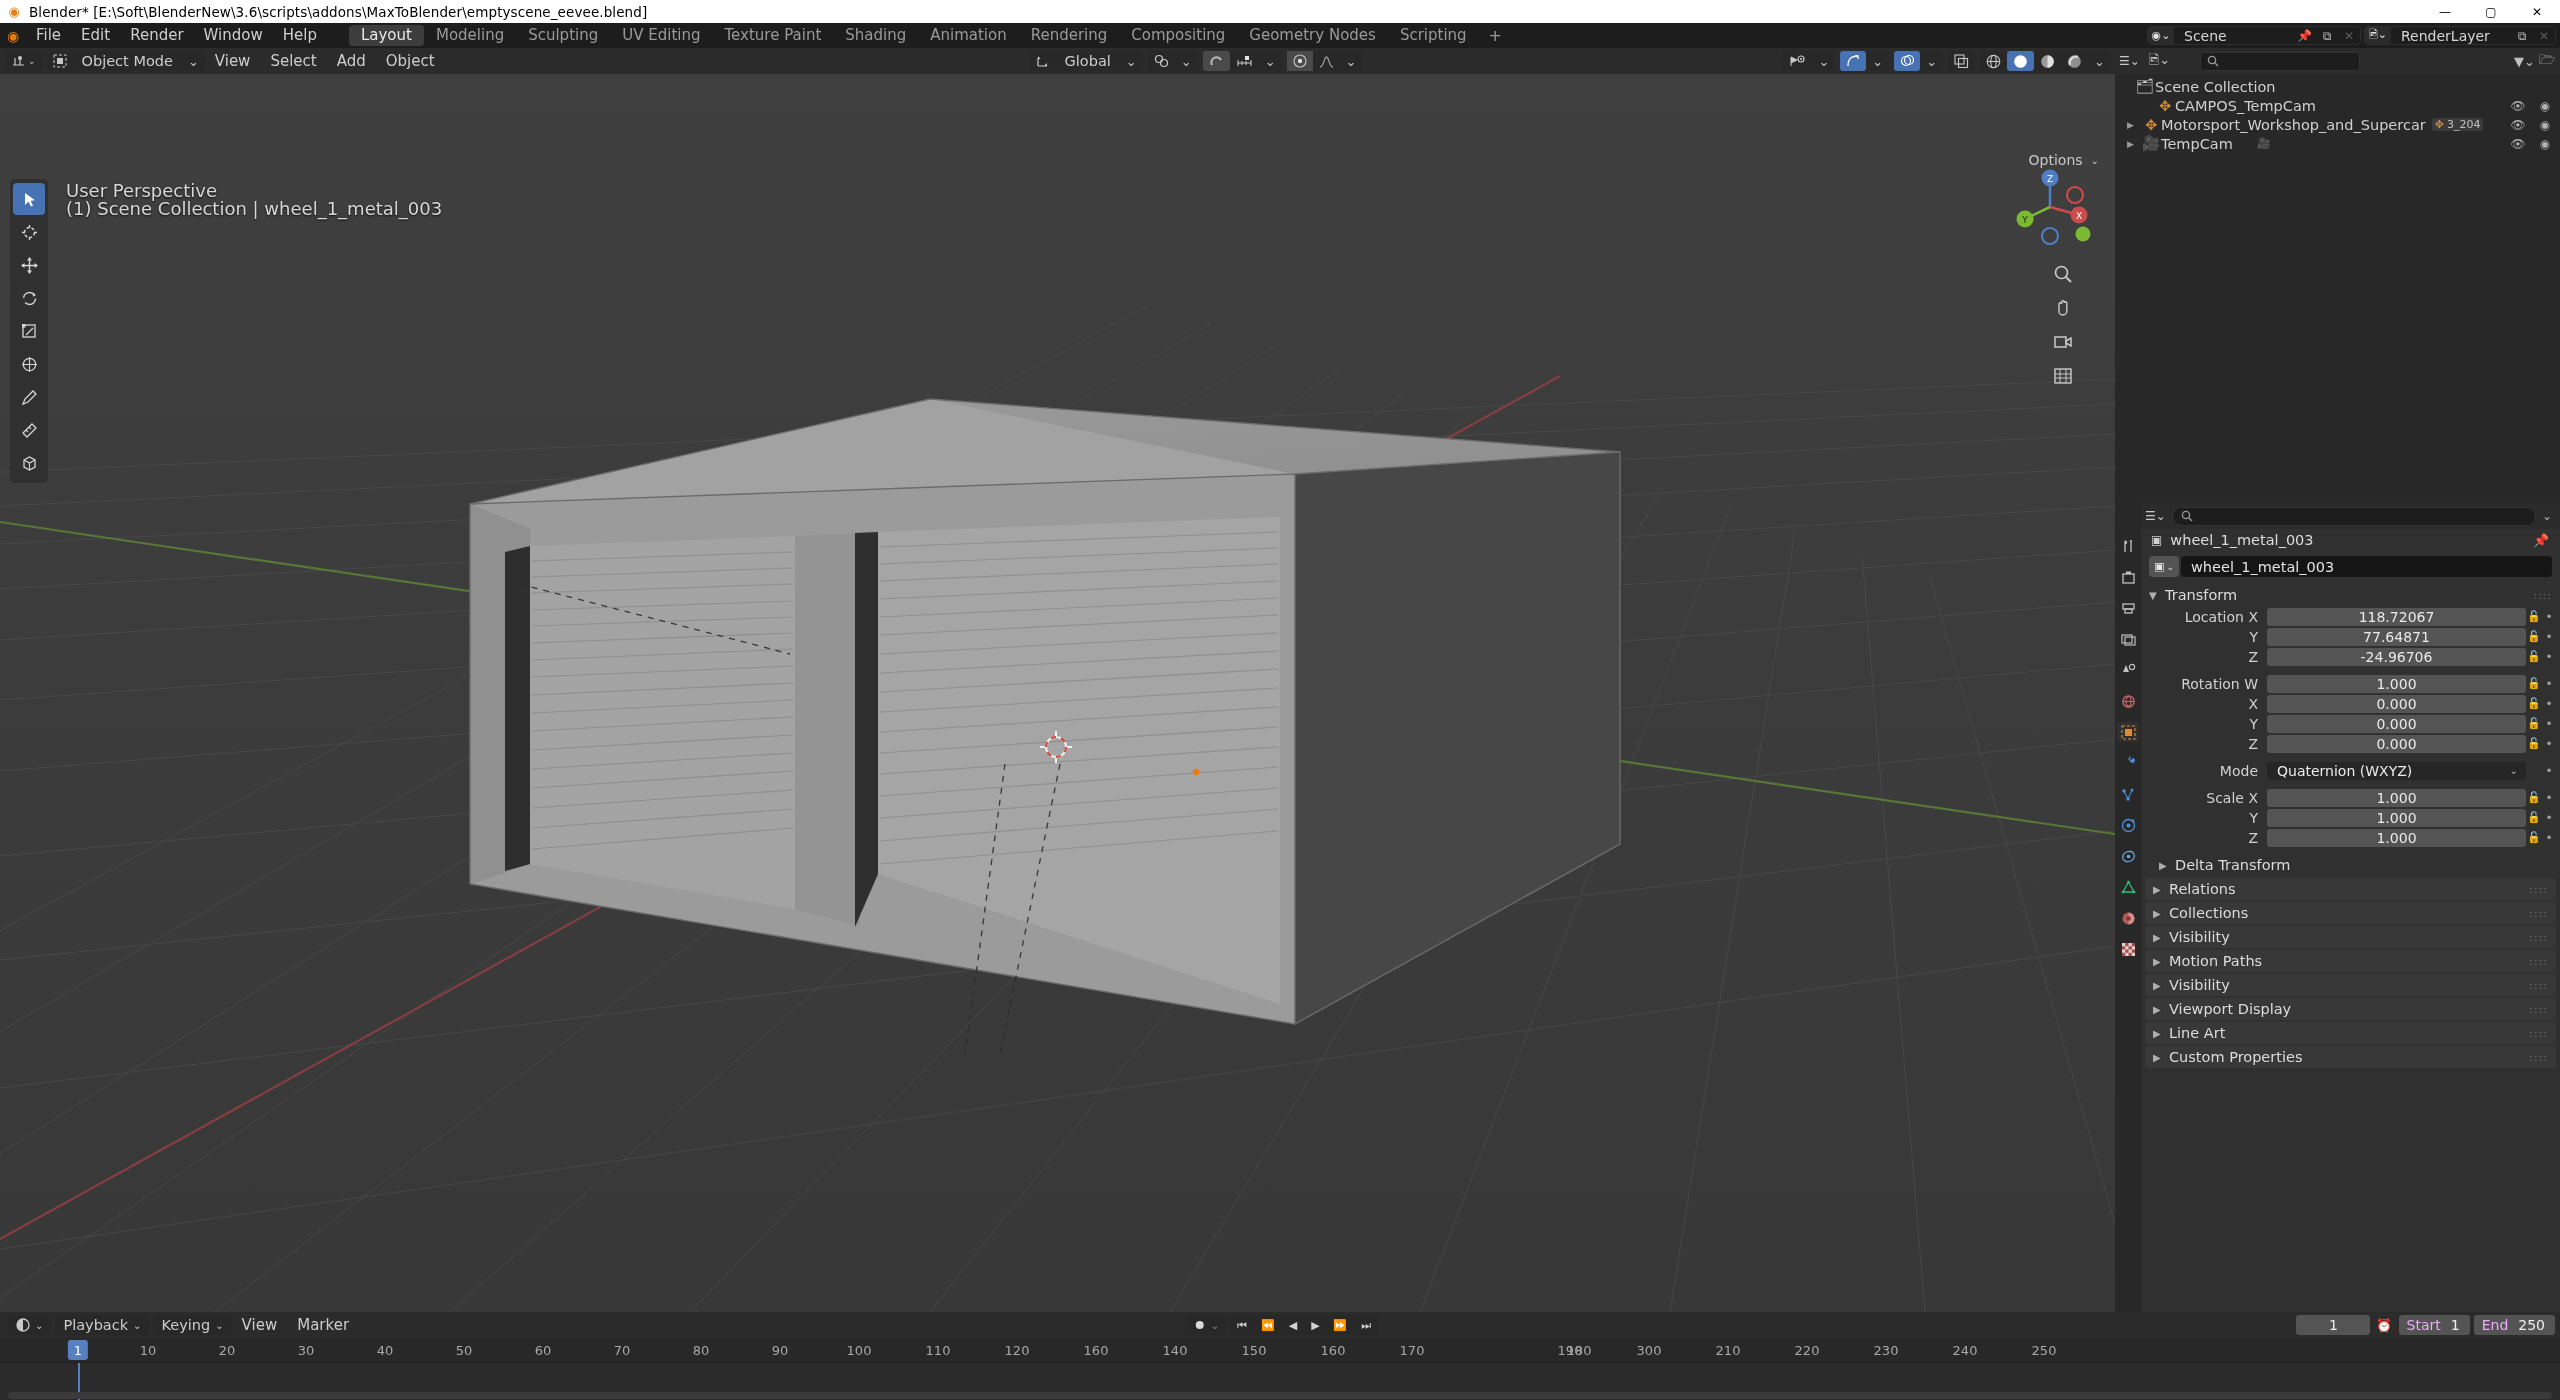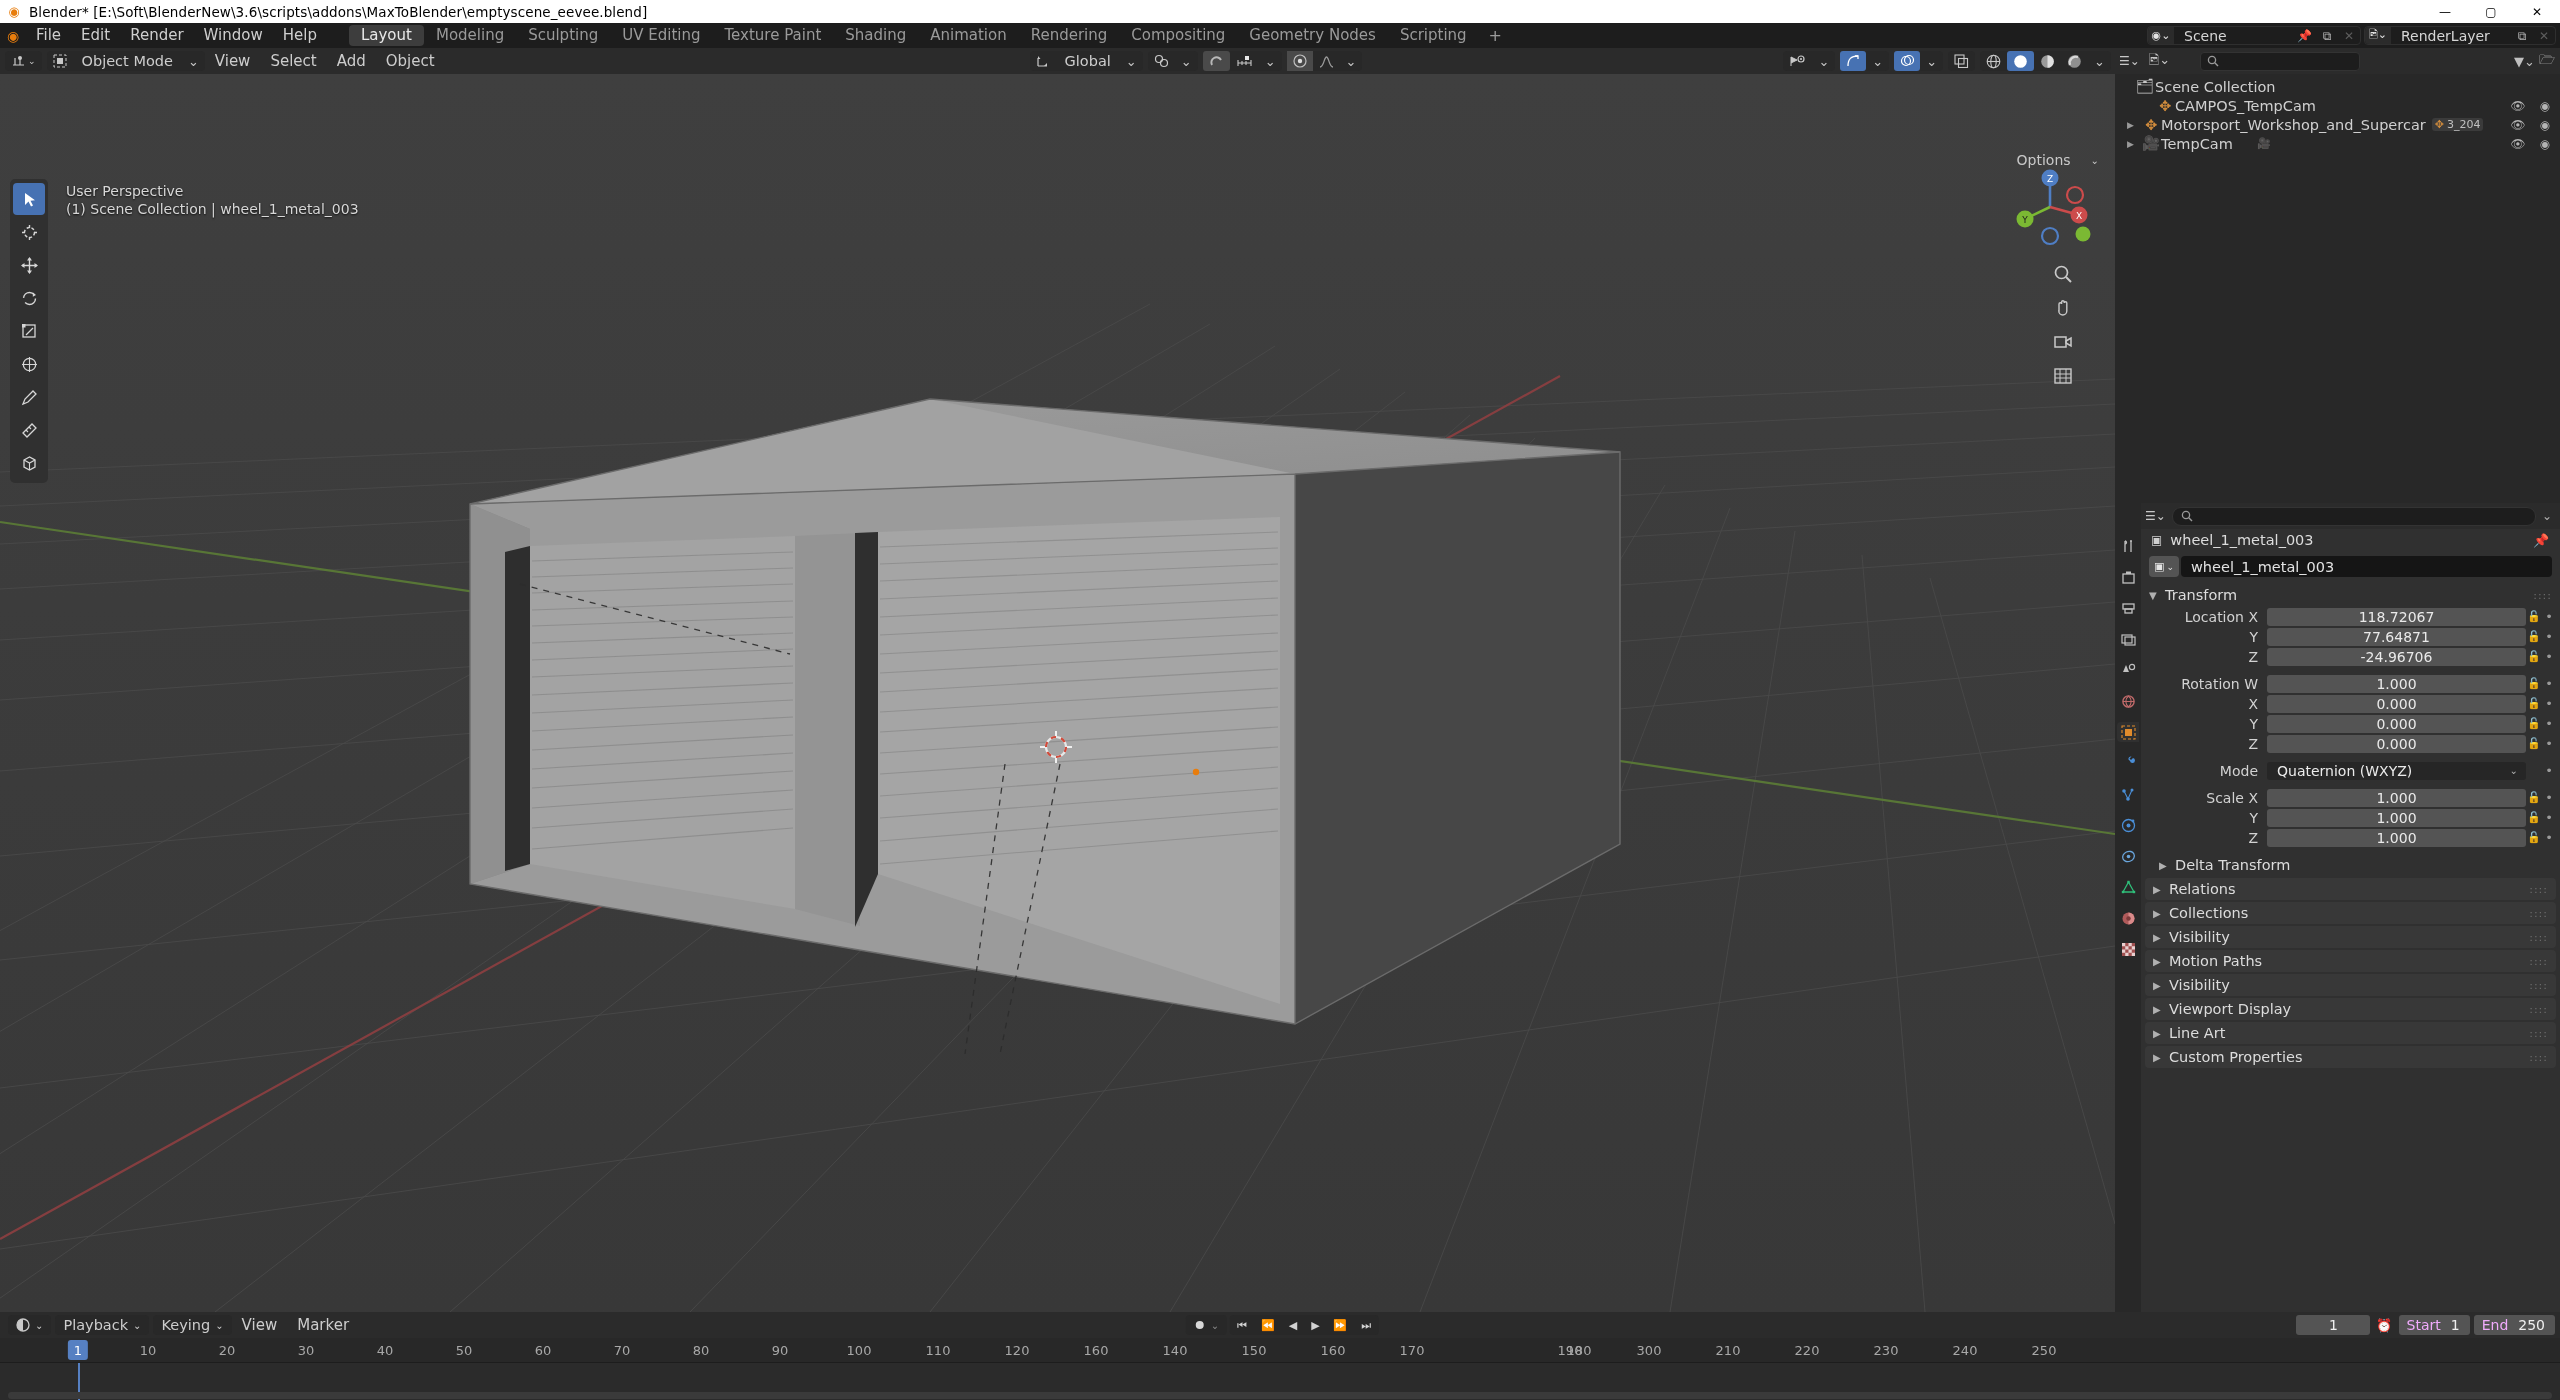--- a/index.html
+++ b/index.html
@@ -45,36 +45,36 @@
   .vh-btn { height:20px; display:flex; align-items:center; justify-content:center;
      padding:0 6px; font-size:13px; color:#c8c8c8;}
   .vh-btn.on { background:#4772b3; color:#fff; border-radius:3px;}
   .vh-text { font-size:14.5px; color:#cdcdcd; padding:0 9px;}
   .vh-menu { font-size:15px; color:#cdcdcd; padding:0 10px; }
   #vp-header-right { position:absolute; right:4px; display:flex; align-items:center;}
 
   #vp-canvas { position:absolute; top:26px; left:0; right:0; bottom:0; overflow:hidden;
       background:#3d3d3d; }
   #grid { position:absolute; inset:0; }
-  #overlay-text { position:absolute; left:66px; top:108px; font-size:14px; color:#d8d8d8;
+  #overlay-text { position:absolute; left:66px; top:108px; font-size:18px; color:#d8d8d8;
       line-height:18px; text-shadow:0 1px 2px rgba(0,0,0,.8);}
 
   
   #tools { position:absolute; left:10px; top:105px; width:38px; background:#303030;
       border-radius:5px; padding:3px 0; }
   .tool { width:32px; height:32px; margin:1px 3px; border-radius:4px; display:flex;
       align-items:center; justify-content:center; color:#d6d6d6; }
   .tool.active { background:#4772b3; }
 
   
   #gizmo { position:absolute; right:22px; top:90px; width:86px; height:86px;}
   #vp-right-icons { position:absolute; right:42px; top:190px; display:flex; flex-direction:column;
       gap:14px; align-items:center; color:#c9c9c9;}
   #options-btn { position:absolute; right:16px; top:78px; font-size:14px; color:#c9c9c9;
-      display:flex; align-items:center; gap:20px;}
+      display:flex; align-items:center; gap:8px;}
 
   
   #rightcol { width:445px; display:flex; flex-direction:column; background:#1d1d1d;}
 
   
   #outliner { height:455px; background:#282828; display:flex; flex-direction:column;}
   #ol-header { height:26px; background:#2b2b2b; display:flex; align-items:center; padding:0 4px;
       position:relative;}
   #ol-search { flex:0 0 auto; width:160px; height:19px; background:#1d1d1d; border:1px solid #333;
       border-radius:4px; display:flex; align-items:center; padding:0 6px; margin-left:30px;}

